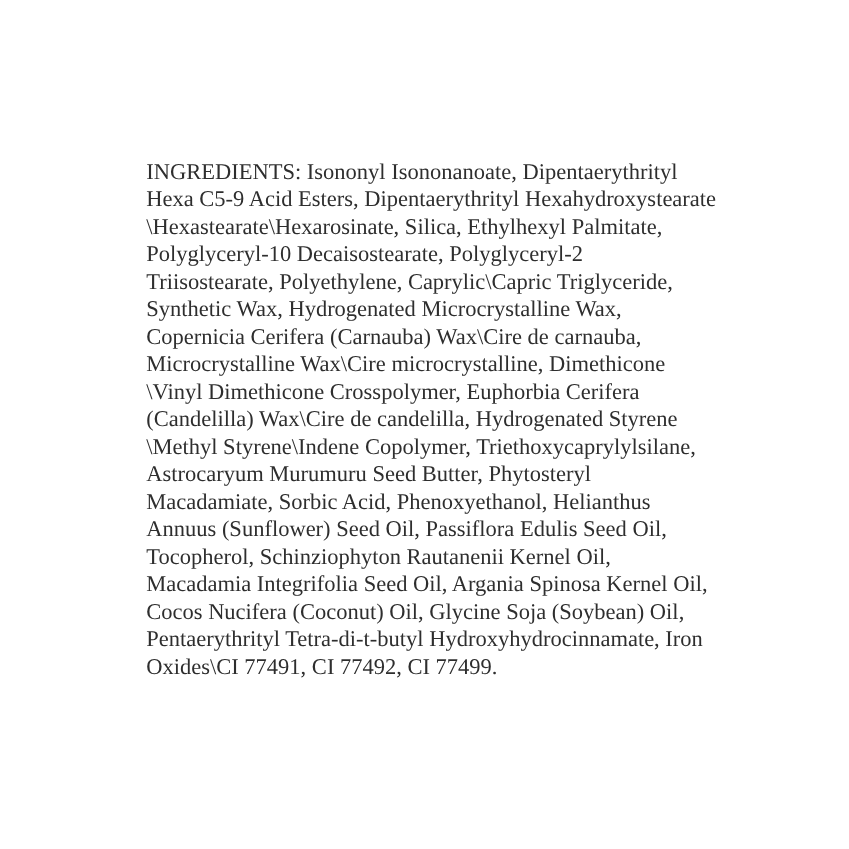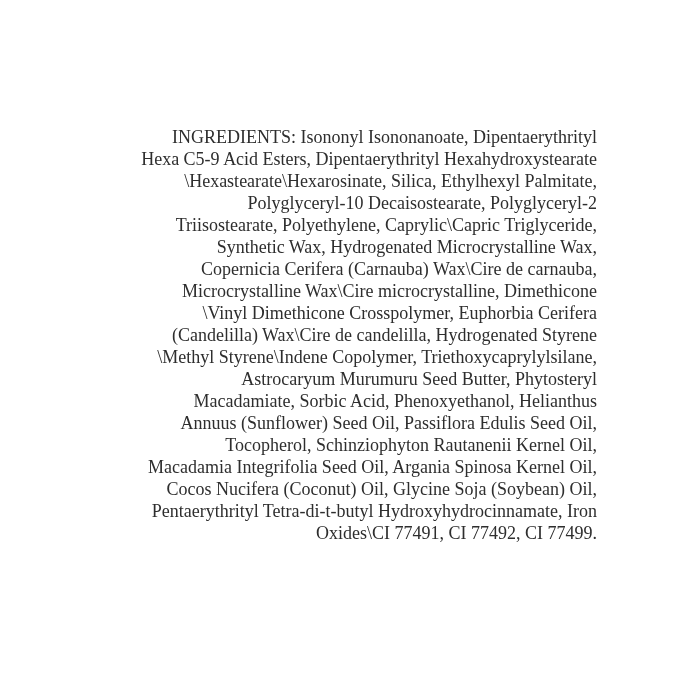--- a/index.html
+++ b/index.html
@@ -6,21 +6,20 @@
     margin: 0;
     padding: 0;
     background: #ffffff;
   }
   .canvas {
     position: relative;
     width: 679px;
     height: 559px;
     background: #ffffff;
     overflow: hidden;
-    text-align: right;
   }
   .ingredients-block {
     position: absolute;
     left: 117px;
     top: 126px;
     width: 480px;
     margin: 0;
     font-family: "Liberation Serif", "DejaVu Serif", serif;
     font-size: 18px;
     line-height: 22px;

